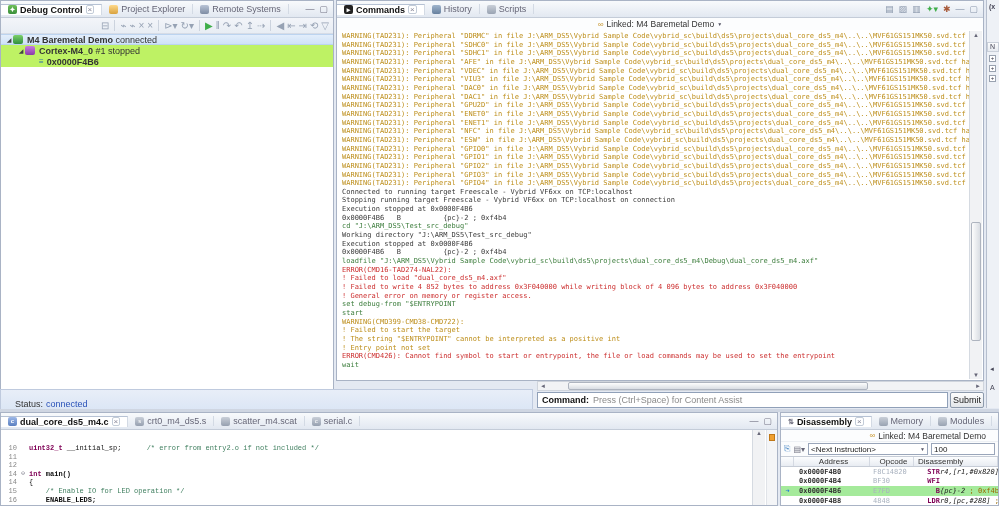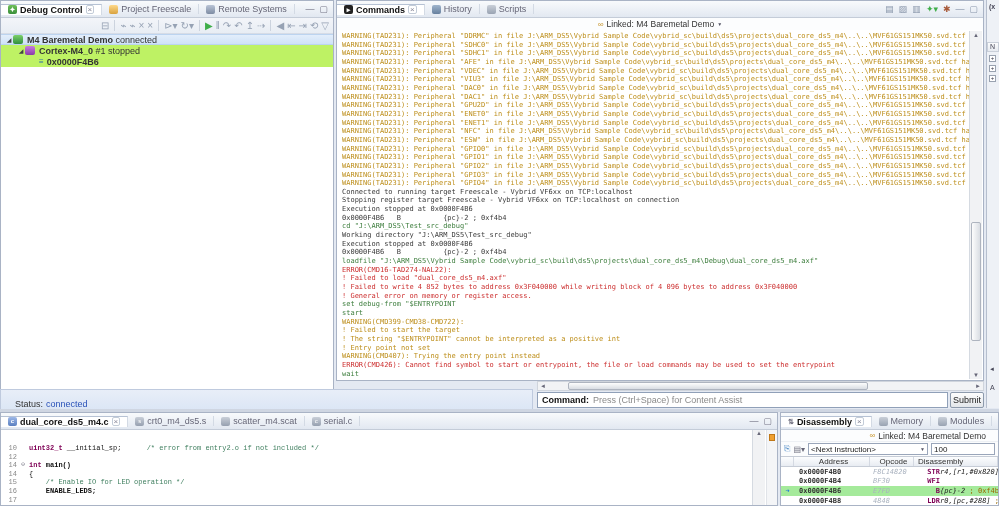--- a/index.html
+++ b/index.html
@@ -95,39 +95,39 @@
   .dhead { display:flex; height:11px; background:linear-gradient(#fcfdfe,#e8ecf2); border-top:1px solid #c6ccd6; border-bottom:1px solid #c6ccd6; font-size:8px; color:#333; }
   .dhead span { border-right:1px solid #d4d9e2; padding-left:4px; }
   .dh-gut { flex:0 0 13px; }
   .dh-addr { flex:0 0 76px; text-align:center; }
   .dh-op { flex:0 0 44px; text-align:center; }
   .dh-dis { flex:1; }
   .drow { display:flex; height:9.6px; align-items:center; font-family:"DejaVu Sans Mono", monospace; font-size:7px; white-space:pre; }
   .drow.cur { background:#a5ea9b; }
   .dgut { flex:0 0 13px; color:#1e78d7; font-size:7px; text-align:center; }
   .daddr { flex:0 0 76px; color:#333; font-weight:bold; padding-left:5px; }
-  .dop { flex:0 0 44px; color:#a9b2bf; padding-left:3px;font-style:italic; }
+  .dop { flex:0 0 44px; color:#a9b2bf; padding-left:3px; }
   .ddis { flex:1; overflow:hidden; }
   .dmn { color:#7f0055; font-weight:bold; display:inline-block; min-width:26px;text-align:right; }
   .dopnd { color:#222; font-style:italic; }
   .dcmt { color:#9a6a00; }
 </style>
 </head>
 <body>
 
 <div class="panel" id="left-panel">
   <div class="tabbar">
     <div class="tab active">
       <span class="ticon" style="background:linear-gradient(#6fbf5a,#3a8f3a);">✦</span>
       <span>Debug Control</span>
       <span class="close">×</span>
     </div>
     <div class="tab">
       <span class="ticon" style="background:linear-gradient(#ffd98a,#d8a23f);"></span>
-      <span>Project Freescale</span>
+      <span>Project Explorer</span>
     </div>
     <div class="tab">
       <span class="ticon" style="background:linear-gradient(#b9c4d6,#7e8ca3);"></span>
       <span>Remote Systems</span>
     </div>
     <span class="minmax">
       <span>—</span>
       <span>▢</span>
     </span>
   </div>
@@ -233,39 +233,38 @@
       <div class="cline w">WARNING(TAD231): Peripheral "ENET0" in file J:\ARM_DS5\Vybrid Sample Code\vybrid_sc\build\ds5\projects\dual_core_ds5_m4\..\..\MVF61GS151MK50.svd.tcf has replaced</div>
       <div class="cline w">WARNING(TAD231): Peripheral "ENET1" in file J:\ARM_DS5\Vybrid Sample Code\vybrid_sc\build\ds5\projects\dual_core_ds5_m4\..\..\MVF61GS151MK50.svd.tcf has replaced</div>
       <div class="cline w">WARNING(TAD231): Peripheral "NFC" in file J:\ARM_DS5\Vybrid Sample Code\vybrid_sc\build\ds5\projects\dual_core_ds5_m4\..\..\MVF61GS151MK50.svd.tcf has replaced</div>
       <div class="cline w">WARNING(TAD231): Peripheral "ESW" in file J:\ARM_DS5\Vybrid Sample Code\vybrid_sc\build\ds5\projects\dual_core_ds5_m4\..\..\MVF61GS151MK50.svd.tcf has replaced</div>
       <div class="cline w">WARNING(TAD231): Peripheral "GPIO0" in file J:\ARM_DS5\Vybrid Sample Code\vybrid_sc\build\ds5\projects\dual_core_ds5_m4\..\..\MVF61GS151MK50.svd.tcf has replaced</div>
       <div class="cline w">WARNING(TAD231): Peripheral "GPIO1" in file J:\ARM_DS5\Vybrid Sample Code\vybrid_sc\build\ds5\projects\dual_core_ds5_m4\..\..\MVF61GS151MK50.svd.tcf has replaced</div>
       <div class="cline w">WARNING(TAD231): Peripheral "GPIO2" in file J:\ARM_DS5\Vybrid Sample Code\vybrid_sc\build\ds5\projects\dual_core_ds5_m4\..\..\MVF61GS151MK50.svd.tcf has replaced</div>
       <div class="cline w">WARNING(TAD231): Peripheral "GPIO3" in file J:\ARM_DS5\Vybrid Sample Code\vybrid_sc\build\ds5\projects\dual_core_ds5_m4\..\..\MVF61GS151MK50.svd.tcf has replaced</div>
       <div class="cline w">WARNING(TAD231): Peripheral "GPIO4" in file J:\ARM_DS5\Vybrid Sample Code\vybrid_sc\build\ds5\projects\dual_core_ds5_m4\..\..\MVF61GS151MK50.svd.tcf has replaced</div>
       <div class="cline p">Connected to running target Freescale - Vybrid VF6xx on TCP:localhost</div>
-      <div class="cline p">Stopping register target Freescale - Vybrid VF6xx on TCP:localhost on connection</div>
+      <div class="cline p">Stopping running target Freescale - Vybrid VF6xx on TCP:localhost on connection</div>
       <div class="cline p">Execution stopped at 0x0000F4B6</div>
       <div class="cline p">0x0000F4B6   B          {pc}-2 ; 0xf4b4</div>
       <div class="cline g">cd "J:\ARM_DS5\Test_src_debug"</div>
       <div class="cline p">Working directory "J:\ARM_DS5\Test_src_debug"</div>
       <div class="cline p">Execution stopped at 0x0000F4B6</div>
       <div class="cline p">0x0000F4B6   B          {pc}-2 ; 0xf4b4</div>
       <div class="cline g">loadfile "J:\ARM_DS5\Vybrid Sample Code\vybrid_sc\build\ds5\projects\dual_core_ds5_m4\Debug\dual_core_ds5_m4.axf"</div>
       <div class="cline e">ERROR(CMD16-TAD274-NAL22):</div>
       <div class="cline e">! Failed to load "dual_core_ds5_m4.axf"</div>
       <div class="cline e">! Failed to write 4 852 bytes to address 0x3F040000 while writing block of 4 096 bytes to address 0x3F040000</div>
       <div class="cline e">! General error on memory or register access.</div>
       <div class="cline g">set debug-from "$ENTRYPOINT</div>
       <div class="cline g">start</div>
       <div class="cline w">WARNING(CMD399-CMD38-CMD722):</div>
       <div class="cline w">! Failed to start the target</div>
       <div class="cline w">! The string "$ENTRYPOINT" cannot be interpreted as a positive int</div>
       <div class="cline w">! Entry point not set</div>
-      <div class="cline w">WARNING(CMD407): Trying the entry point instead</div>
       <div class="cline e">ERROR(CMD426): Cannot find symbol to start or entrypoint, the file or load commands may be used to set the entrypoint</div>
       <div class="cline g">wait</div>
     </div>
   <div class="vscroll">
     <span class="up">▲</span>
     <span class="vthumb"></span>
     <span class="dn">▼</span>
   </div>
 </div>
 
@@ -300,20 +299,21 @@
       <span class="etab-icon" style="background:linear-gradient(#c9cfd8,#96a0b0);">c</span>
       <span>serial.c</span>
     </div>
     <span class="minmax">
       <span>—</span>
       <span>▢</span>
     </span>
   </div>
   <div id="code-area">
       <div class="eline"><span class="lnum">10</span><span class="fold"></span><span class="ecode"><span class="tk-k">uint32_t</span><span class="tk-p"> __initial_sp;      </span><span class="tk-c">/* error from entry2.o if not included */</span></span></div>
+      <div class="eline"><span class="lnum">11</span><span class="fold"></span><span class="ecode"></span></div>
       <div class="eline"><span class="lnum">12</span><span class="fold"></span><span class="ecode"></span></div>
       <div class="eline"><span class="lnum">14</span><span class="fold">⊖</span><span class="ecode"><span class="tk-k">int</span><span class="tk-b"> main()</span></span></div>
       <div class="eline"><span class="lnum">14</span><span class="fold"></span><span class="ecode"><span class="tk-p">{</span></span></div>
       <div class="eline"><span class="lnum">15</span><span class="fold"></span><span class="ecode"><span class="tk-p">    </span><span class="tk-c">/* Enable IO for LED operation */</span></span></div>
       <div class="eline"><span class="lnum">16</span><span class="fold"></span><span class="ecode"><span class="tk-p">    </span><span class="tk-b">ENABLE_LEDS;</span></span></div>
       <div class="eline"><span class="lnum">17</span><span class="fold"></span><span class="ecode"></span></div>
       <div class="eline"><span class="lnum">18</span><span class="fold"></span><span class="ecode"><span class="tk-c">//  printf("Hello World from M4 Core!\n");</span></span></div>
     </div>
   <div id="editor-scroll">
     <span>▲</span>

